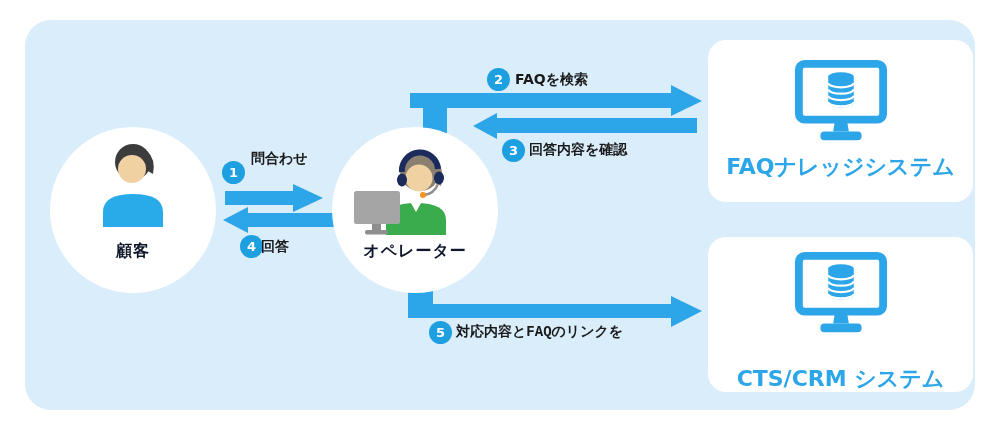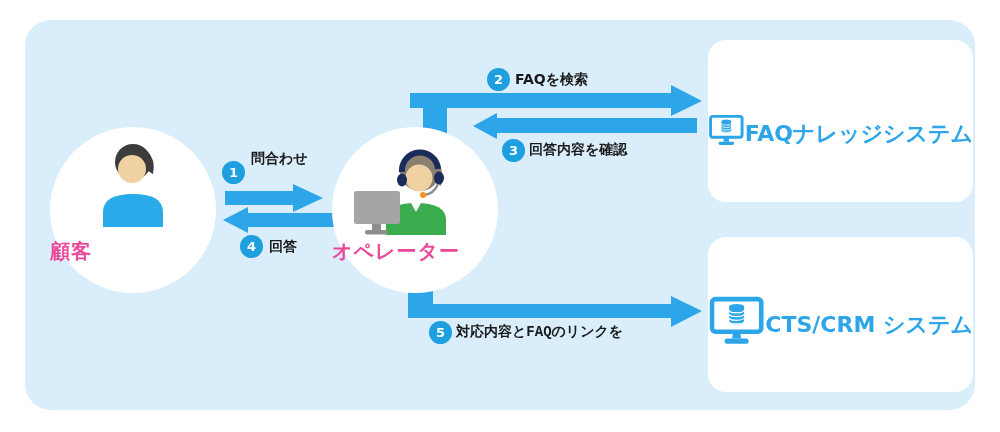--- a/index.html
+++ b/index.html
@@ -34,40 +34,40 @@
     border-radius: 50%;
     z-index: 2;
   }
   .actor.customer { left: 25px; }
   .actor.operator { left: 307px; }
   .actor svg { position: absolute; }
   .actor-label {
     position: absolute;
     top: 112px; left: 0;
     width: 100%;
-    text-align: left;
-    font-size: 20px;
-    font-weight: bold;
-    color: #ec4899;
+    text-align: center;
+    font-size: 16px;
+    font-weight: bold;
+    color: #0f172a;
     line-height: 24px;
     letter-spacing: 1px;
   }
   .sysbox {
     position: absolute;
     left: 683px;
     width: 265px;
     background: #ffffff;
     border-radius: 18px;
     display: flex;
-    flex-direction: row;
+    flex-direction: column;
     align-items: center;
     z-index: 2;
   }
   .sysbox.faq { top: 20px; height: 162px; padding-top: 19px; }
-  .sysbox.cts { top: 217px; height: 155px; padding-top: 14px; }
+  .sysbox.cts { top: 217px; height: 155px; padding-top: 14px; justify-content: space-between; }
   .sys-label {
     margin-top: 7px;
     font-size: 22px;
     font-weight: bold;
     color: #2CA6E8;
     line-height: 26px;
     white-space: nowrap;
   }
   .badge {
     position: absolute;
@@ -93,21 +93,21 @@
   }
   .steplabel.two-line { line-height: 22.5px; font-family: Liberation Mono, monospace; }
 
   .b1 { left: 197px; top: 141px; }
   .t1 { left: 226px; top: 127px; }
   .b2 { left: 462px; top: 48px; }
   .t2 { left: 490px; top: 48px; }
   .b3 { left: 477px; top: 119px; }
   .t3 { left: 504px; top: 119px; font-family: Liberation Mono, monospace; }
   .b4 { left: 215px; top: 215px; }
-  .t4 { left: 244px; top: 215px; }
+  .t4 { left: 236px; top: 215px; }
   .b5 { left: 404px; top: 301px; }
   .t5 { left: 431px; top: 301px; }
 </style>
 </head>
 <body>
 
 <div class="stage">
   <div class="canvas">
 
     <svg class="arrows" viewBox="0 0 950 390">

